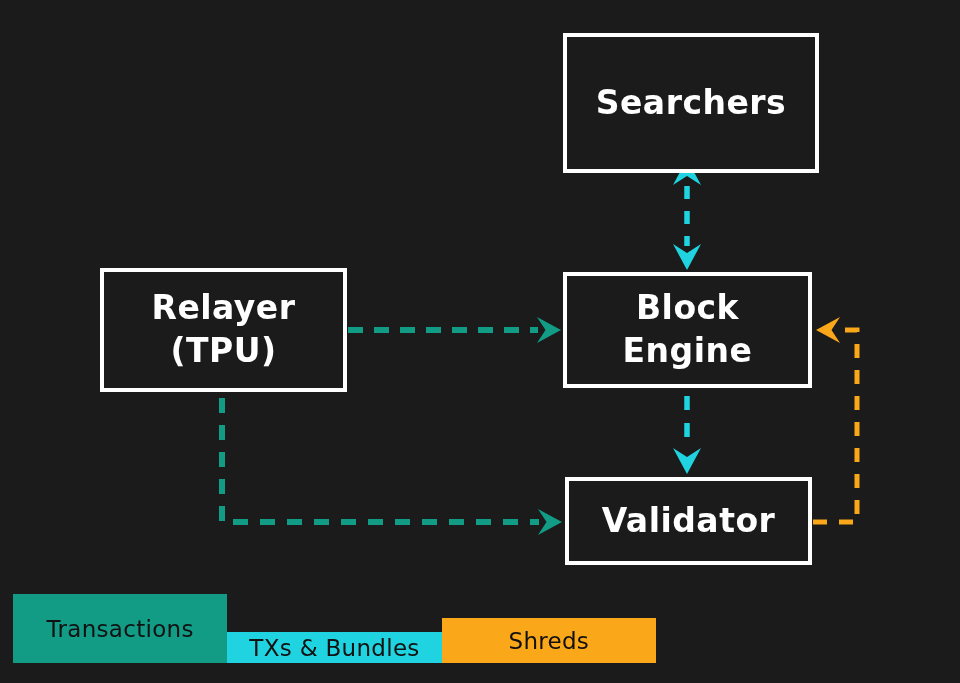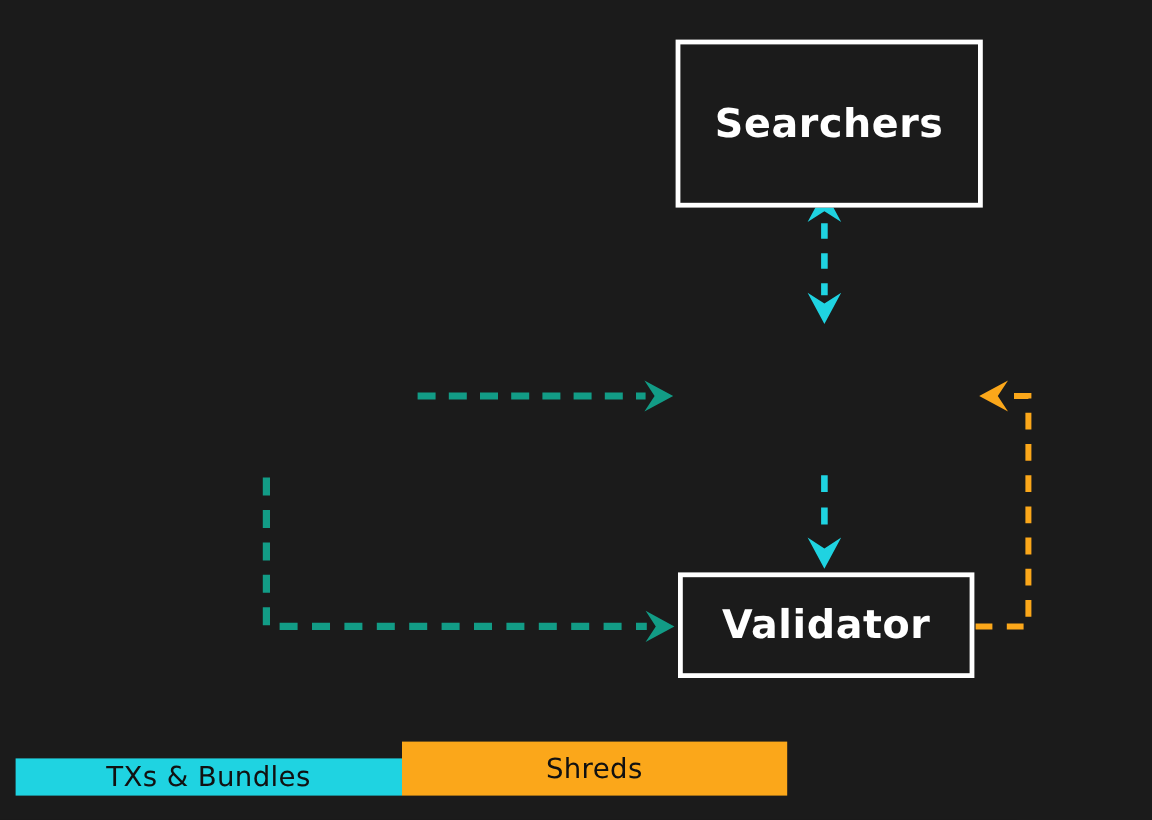--- a/index.html
+++ b/index.html
@@ -112,27 +112,38 @@
     <g>
       <path class="edge stroke-shreds" d="M813 522 H857 V330 H838" stroke-width="5" stroke-dasharray="14 12"></path>
       <path class="fill-shreds" d="M0 0 L-24 -13 L-15.5 0 L-24 13 Z" transform="translate(816,330) rotate(180)"></path>
     </g>
   </svg>
 
   <div class="node node-searchers">
     <span>Searchers</span>
   </div>
 
+  <div class="node node-relayer">
+    <span>Relayer
+(TPU)</span>
+  </div>
 
+  <div class="node node-block-engine">
+    <span>Block
+Engine</span>
+  </div>
 
   <div class="node node-validator">
     <span>Validator</span>
   </div>
 
   <div class="legend">
+    <div class="legend-item legend-transactions">
+      <span>Transactions</span>
+    </div>
     <div class="legend-item legend-txs-bundles">
       <span>TXs &amp; Bundles</span>
     </div>
     <div class="legend-item legend-shreds">
       <span>Shreds</span>
     </div>
   </div>
 
 </div>
 

